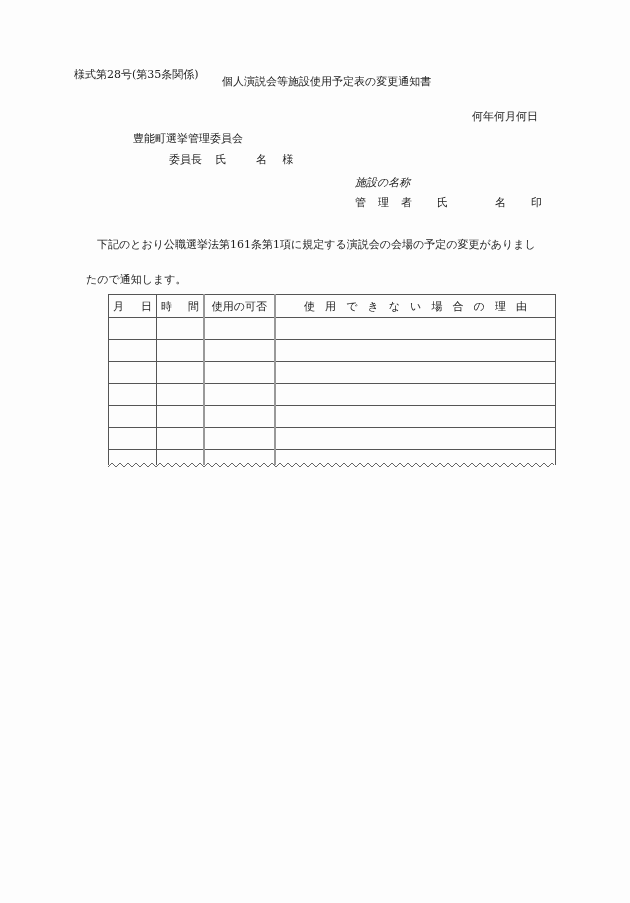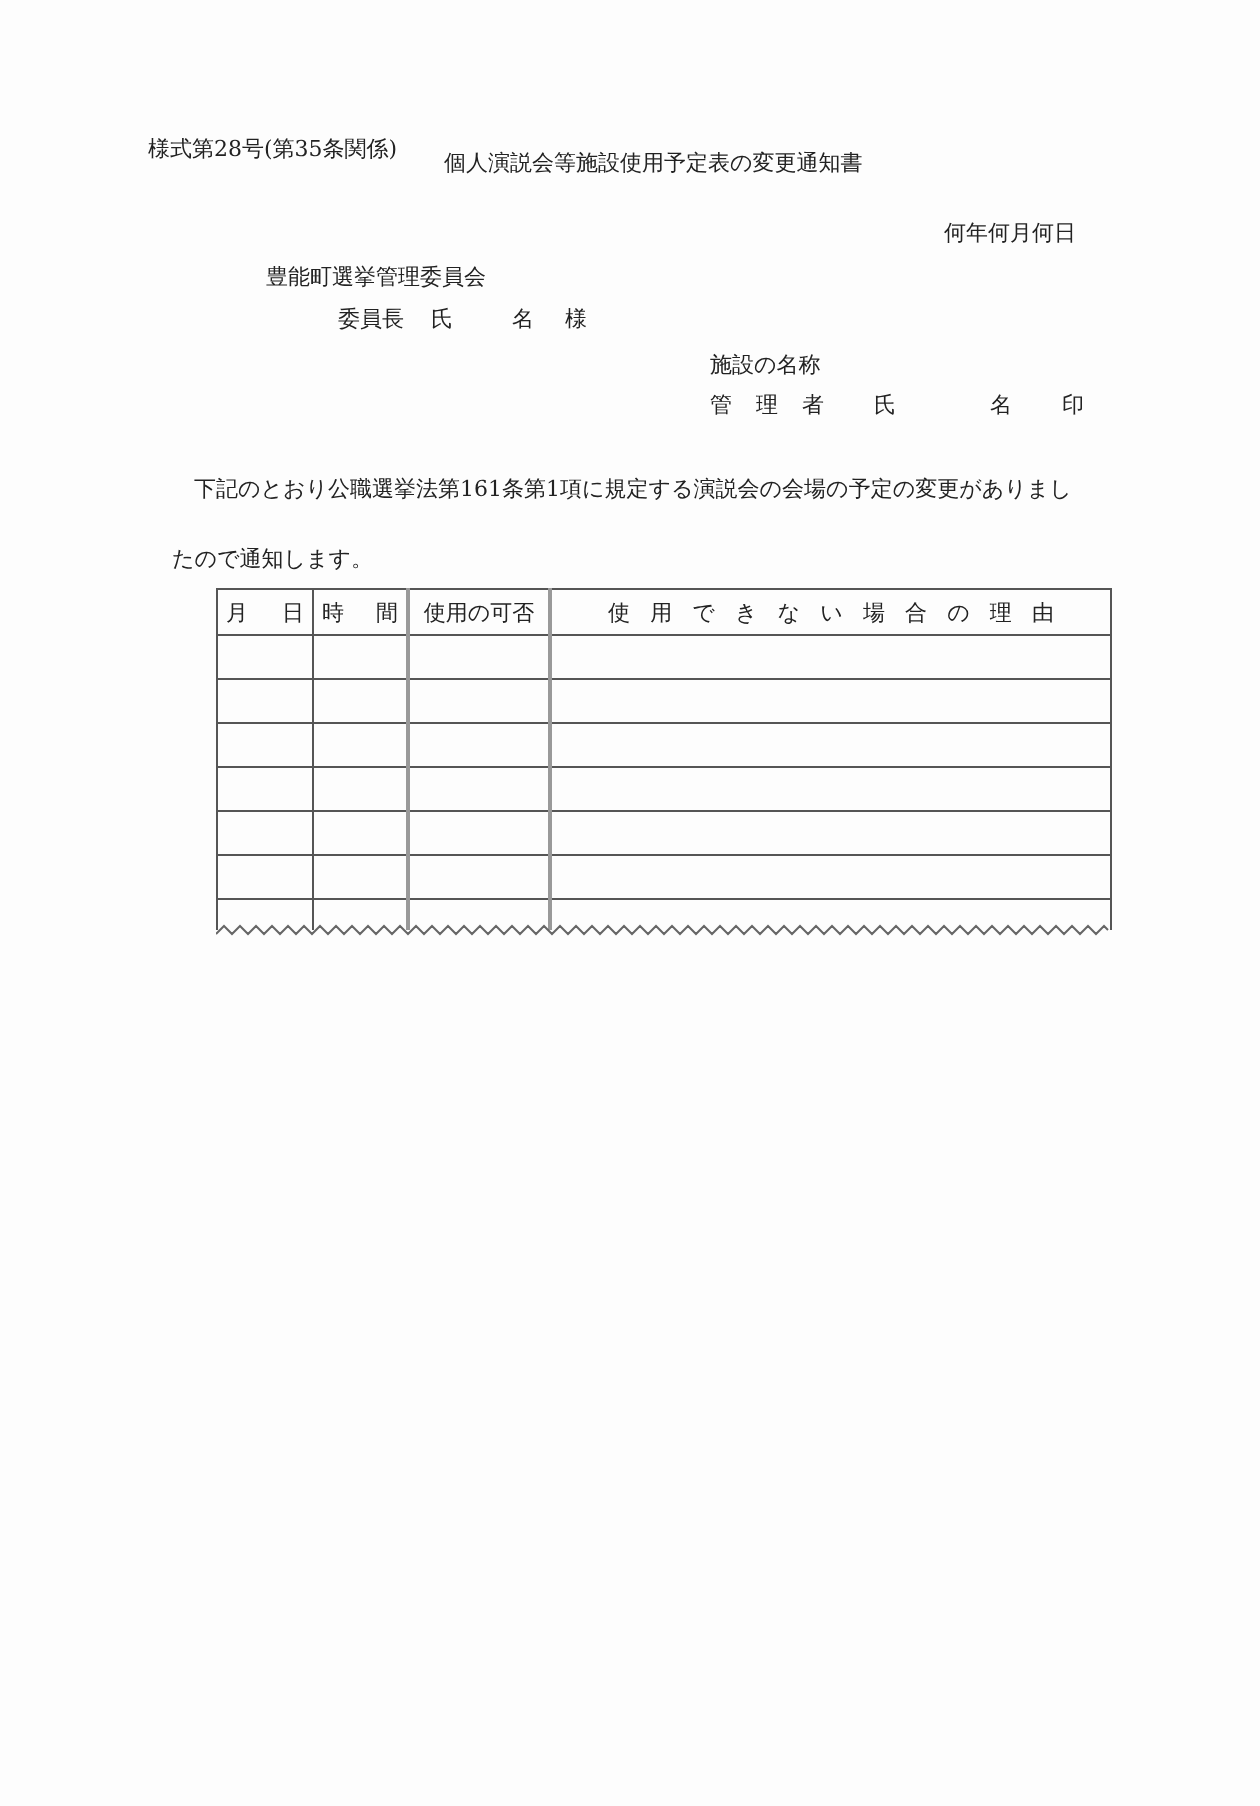--- a/index.html
+++ b/index.html
@@ -24,21 +24,21 @@
 <div class="abs" style="left:472px; top:109px;font-family:Liberation Serif, serif;">何年何月何日</div>
 
 <div class="abs" style="left:133px; top:131px;">豊能町選挙管理委員会</div>
 <div class="abs" style="left:156px; top:152px;margin-left:13px;">
   <span>委員長</span>
   <span style="margin-left:10px">氏</span>
   <span style="margin-left:26px">名</span>
   <span style="margin-left:12px">様</span>
 </div>
 
-<div class="abs" style="left:355px; top:175px;">施設の名称</div>
+<div class="abs" style="left:355px; top:175px;font-style:italic;">施設の名称</div>
 <div class="abs" style="left:355px; top:195px; width:188px;">
   <span style="position:absolute;left:0">管</span>
   <span style="position:absolute;left:23px">理</span>
   <span style="position:absolute;left:46px">者</span>
   <span style="position:absolute;left:82px">氏</span>
   <span style="position:absolute;left:140px">名</span>
   <span style="position:absolute;left:176px">印</span>
 </div>
 
 <div class="abs" style="left:97px; top:237px;text-align:right;">下記のとおり公職選挙法第161条第1項に規定する演説会の会場の予定の変更がありまし</div>

